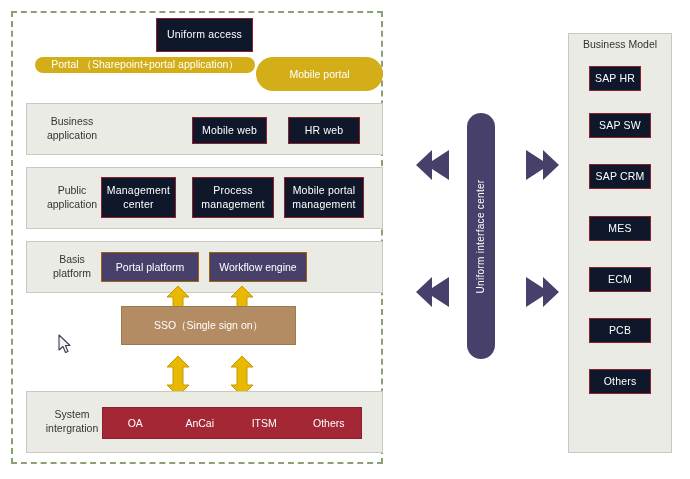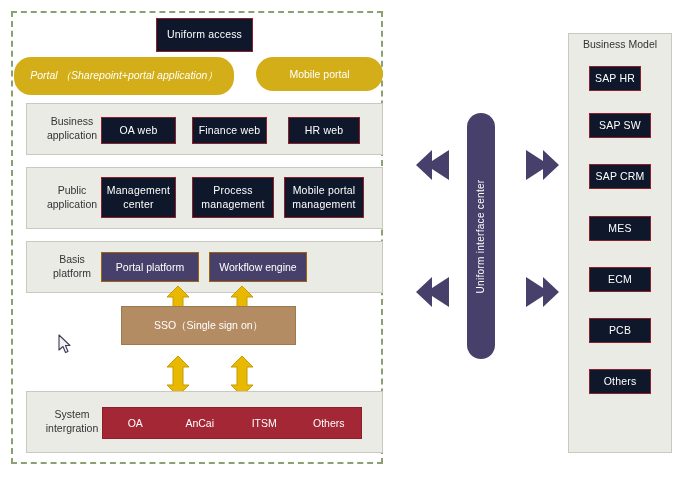--- a/index.html
+++ b/index.html
@@ -169,31 +169,30 @@
 </style>
 </head>
 <body>
 
 <div class="canvas">
 
   <div class="dashed-frame"></div>
 
   <div class="redbox" style="left:156px; top:18px; width:97px; height:34px;">Uniform access</div>
 
-  <div class="goldpill" style="left:14px; top:57px; width:220px; height:38px;font-style:italic;">Portal （Sharepoint+portal application）</div>
+  <div class="goldpill" style="left:35px; top:57px; width:220px; height:16px;">Portal （Sharepoint+portal application）</div>
   <div class="goldpill" style="left:256px; top:57px; width:127px; height:34px;">Mobile portal</div>
 
   <div class="layer" style="left:26px; top:103px; width:357px; height:52px;">
     <div class="layer-label">
       <div>Business</div>
       <div>application</div>
     </div>
   </div>
-  <div class="redbox" style="left:101px; top:117px; width:75px; height:27px;">OA web</div>
-  <div class="redbox" style="left:192px; top:117px; width:75px; height:27px;">Finance web</div>
+  <div class="redbox" style="left:192px; top:117px; width:75px; height:27px;">Mobile web</div>
   <div class="redbox" style="left:288px; top:117px; width:72px; height:27px;">HR web</div>
 
   <div class="layer" style="left:26px; top:167px; width:357px; height:62px;">
     <div class="layer-label">
       <div>Public</div>
       <div>application</div>
     </div>
   </div>
   <div class="redbox" style="left:101px; top:177px; width:75px; height:41px; padding:0 0;">Management center</div>
   <div class="redbox" style="left:192px; top:177px; width:82px; height:41px; padding:0 12px;">Process management</div>

